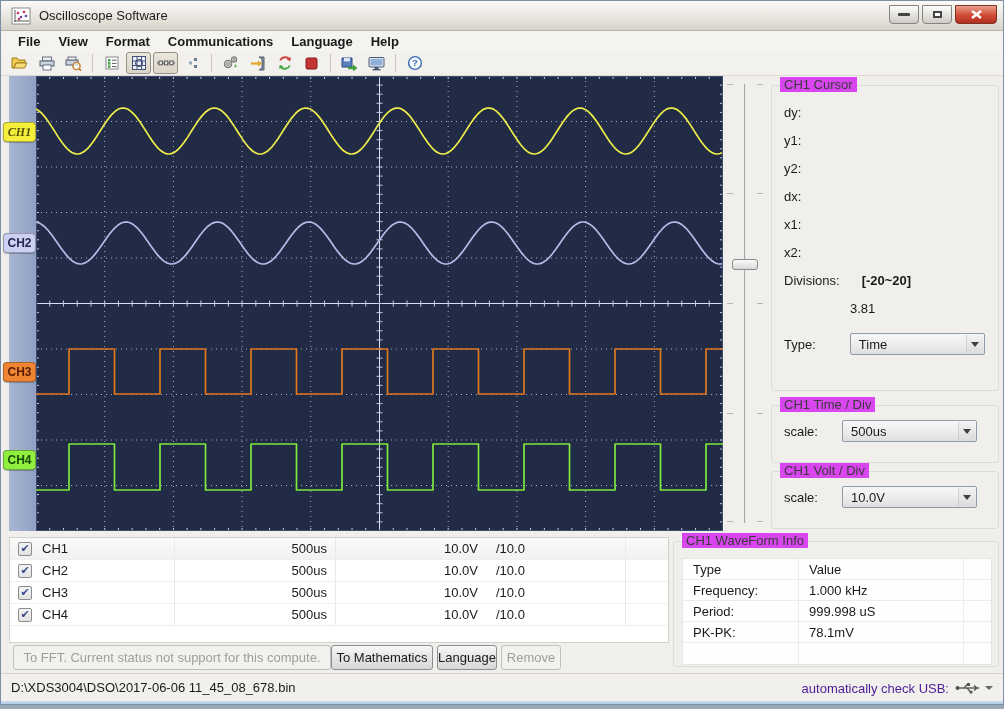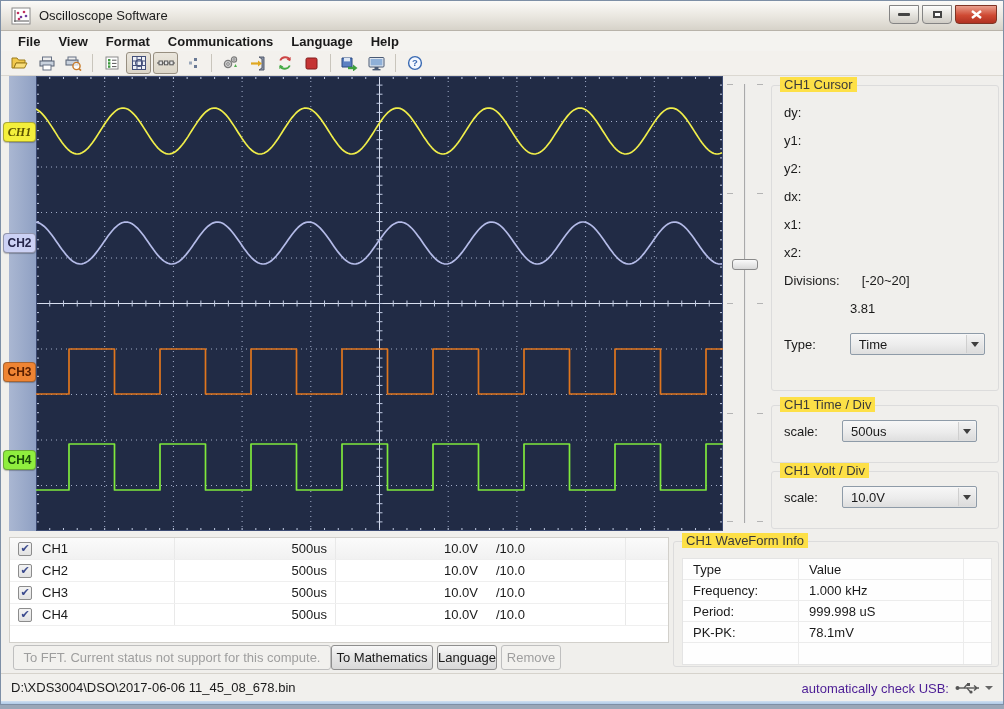--- a/index.html
+++ b/index.html
@@ -41,24 +41,24 @@
   .plot svg{position:absolute;left:0;top:0;}
   
   .slider-zone{position:absolute;left:722px;top:75px;width:44px;height:455px;}
   .slider-track{position:absolute;left:21px;top:8px;width:2px;height:439px;
     background:#a9a9a9;border-right:1px solid #e8e8e8;}
   .slider-thumb{position:absolute;left:9px;top:183px;width:26px;height:11px;
     border:1px solid #8a8a8a;border-radius:3px;background:linear-gradient(#fafafa,#d9d9d9);}
   .slider-tick{position:absolute;width:6px;height:1px;background:#b4b4b4;}
   
   .group{position:absolute;border:1px solid #dcdcdc;border-radius:3px;}
-  .group-label{position:absolute;top:-9px;left:8px;background:#fde047;padding:0 4px;color:#3a3a3a;}
+  .group-label{position:absolute;top:-9px;left:8px;background:#d946ef;padding:0 4px;color:#3a3a3a;}
   .cursor-row{height:28px;display:flex;align-items:center;padding-left:12px;}
   .cursor-first{margin-top:12px;}
-  .div-value{margin-left:22px;}
+  .div-value{margin-left:22px;font-weight:bold;}
   .indent-value{padding-left:78px;}
   .type-row{margin-top:8px;}
   .combo{position:relative;width:135px;height:22px;border:1px solid #8e9ba8;border-radius:2px;
     background:linear-gradient(#f7f7f7,#ececec 55%,#dedede);display:flex;align-items:center;
     padding-left:8px;margin-left:22px;}
   .combo-btn{position:absolute;right:1px;top:1px;bottom:1px;width:17px;display:flex;
     align-items:center;justify-content:center;border-left:1px solid #cfcfcf;
     background:linear-gradient(#f2f2f2,#dcdcdc);}
   .tri-down{width:0;height:0;border-left:4px solid transparent;border-right:4px solid transparent;
     border-top:5px solid #3f3f3f;}

